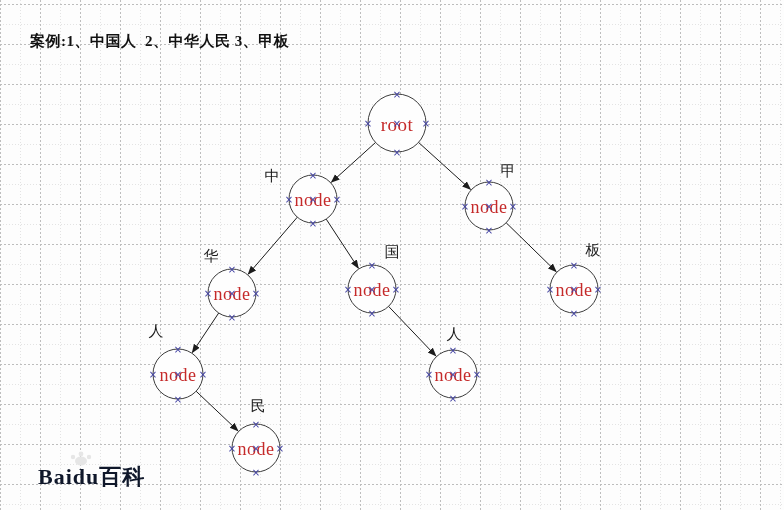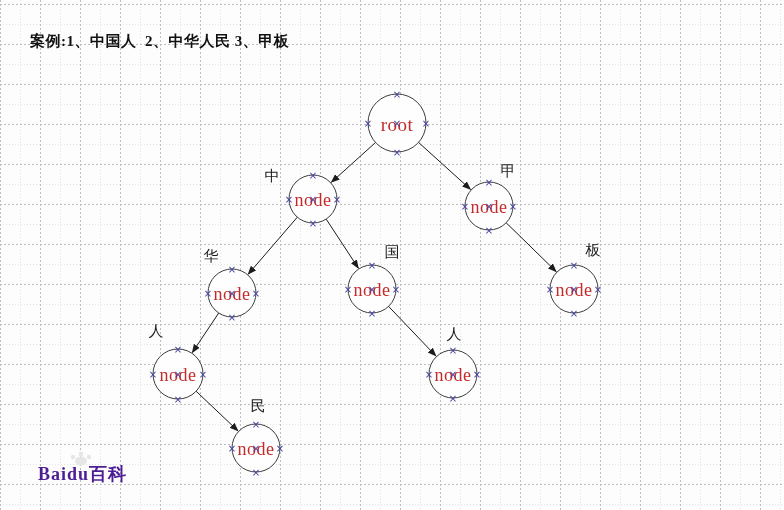--- a/index.html
+++ b/index.html
@@ -33,23 +33,23 @@
     z-index: 2;
     pointer-events: none;
   }
   .watermark .paw {
     position: absolute;
     left: 30px; top: 0px;
   }
   .watermark .wm-text {
     position: absolute;
     left: 0px; top: 12px;
-    font-size: 18px;
+    font-size: 22px;
     font-weight: bold;
-    color: #4c1d95;
+    color: #0f172a;
     letter-spacing: 1px;
     white-space: nowrap;
   }
   .node-text {
     font-family: "Liberation Serif", "DejaVu Serif", serif;
     letter-spacing: 0.5px;
   }
   .node-label {
     font-family: "Liberation Serif", "DejaVu Serif", serif;
   }

